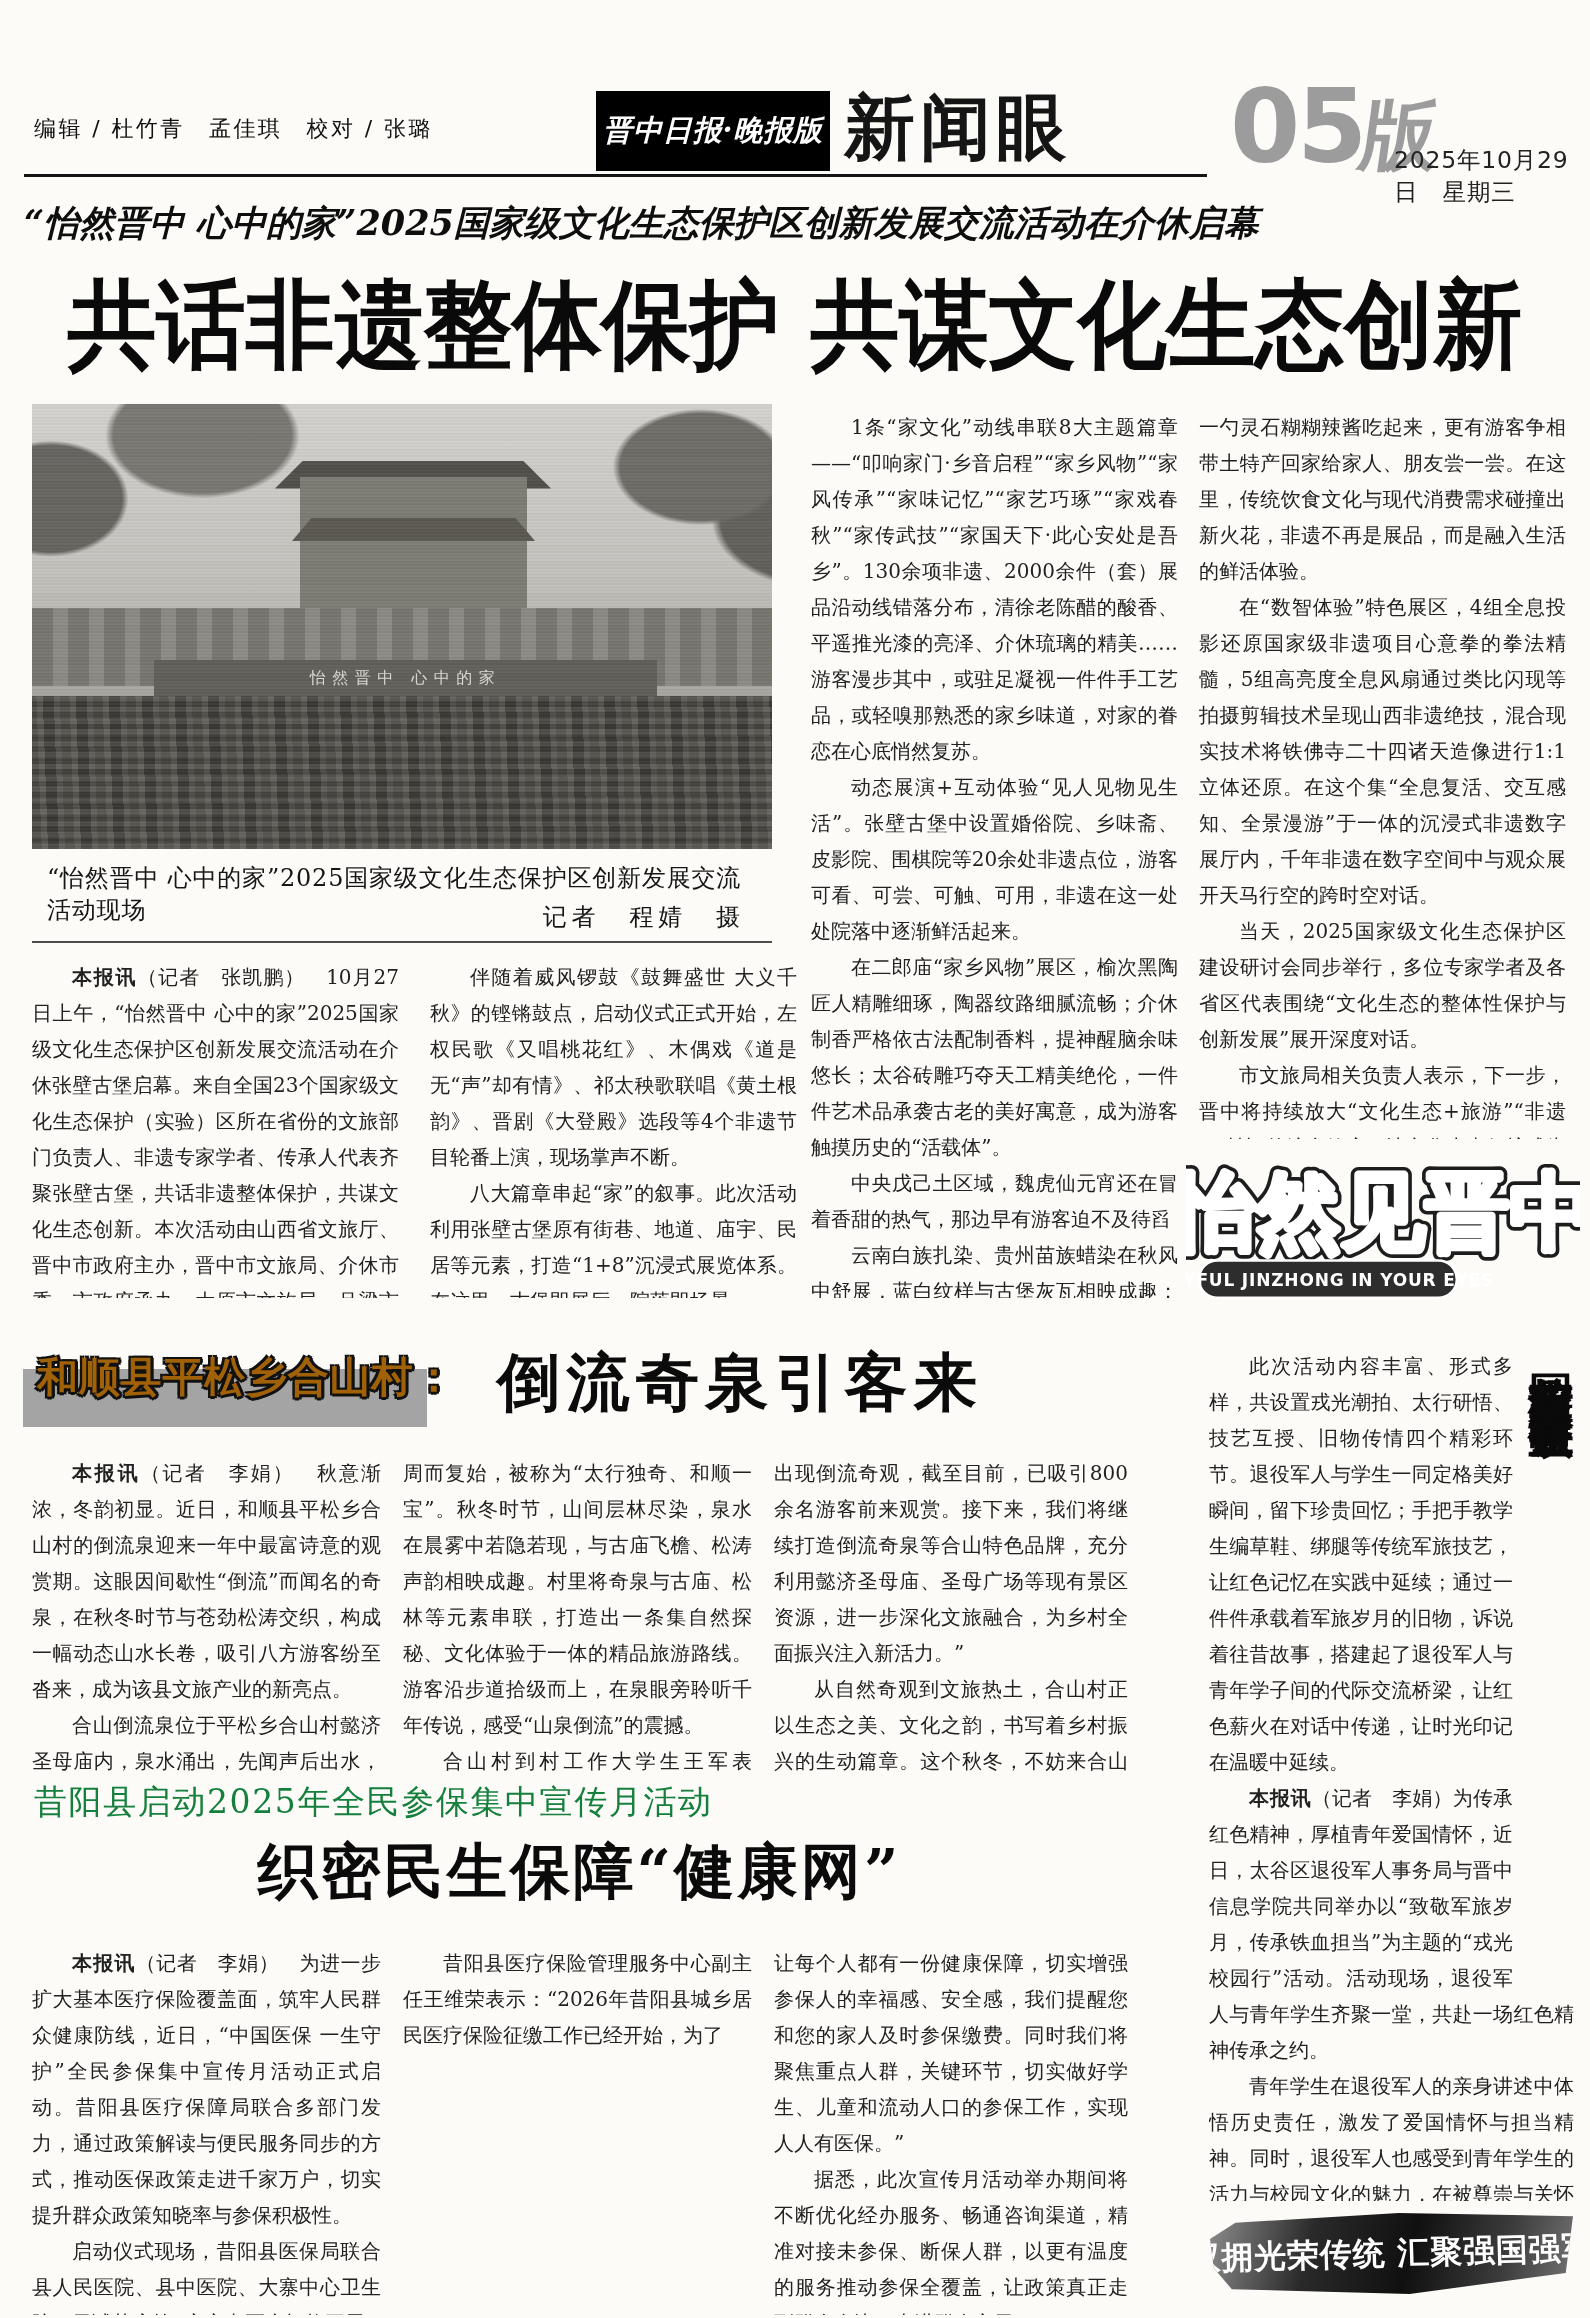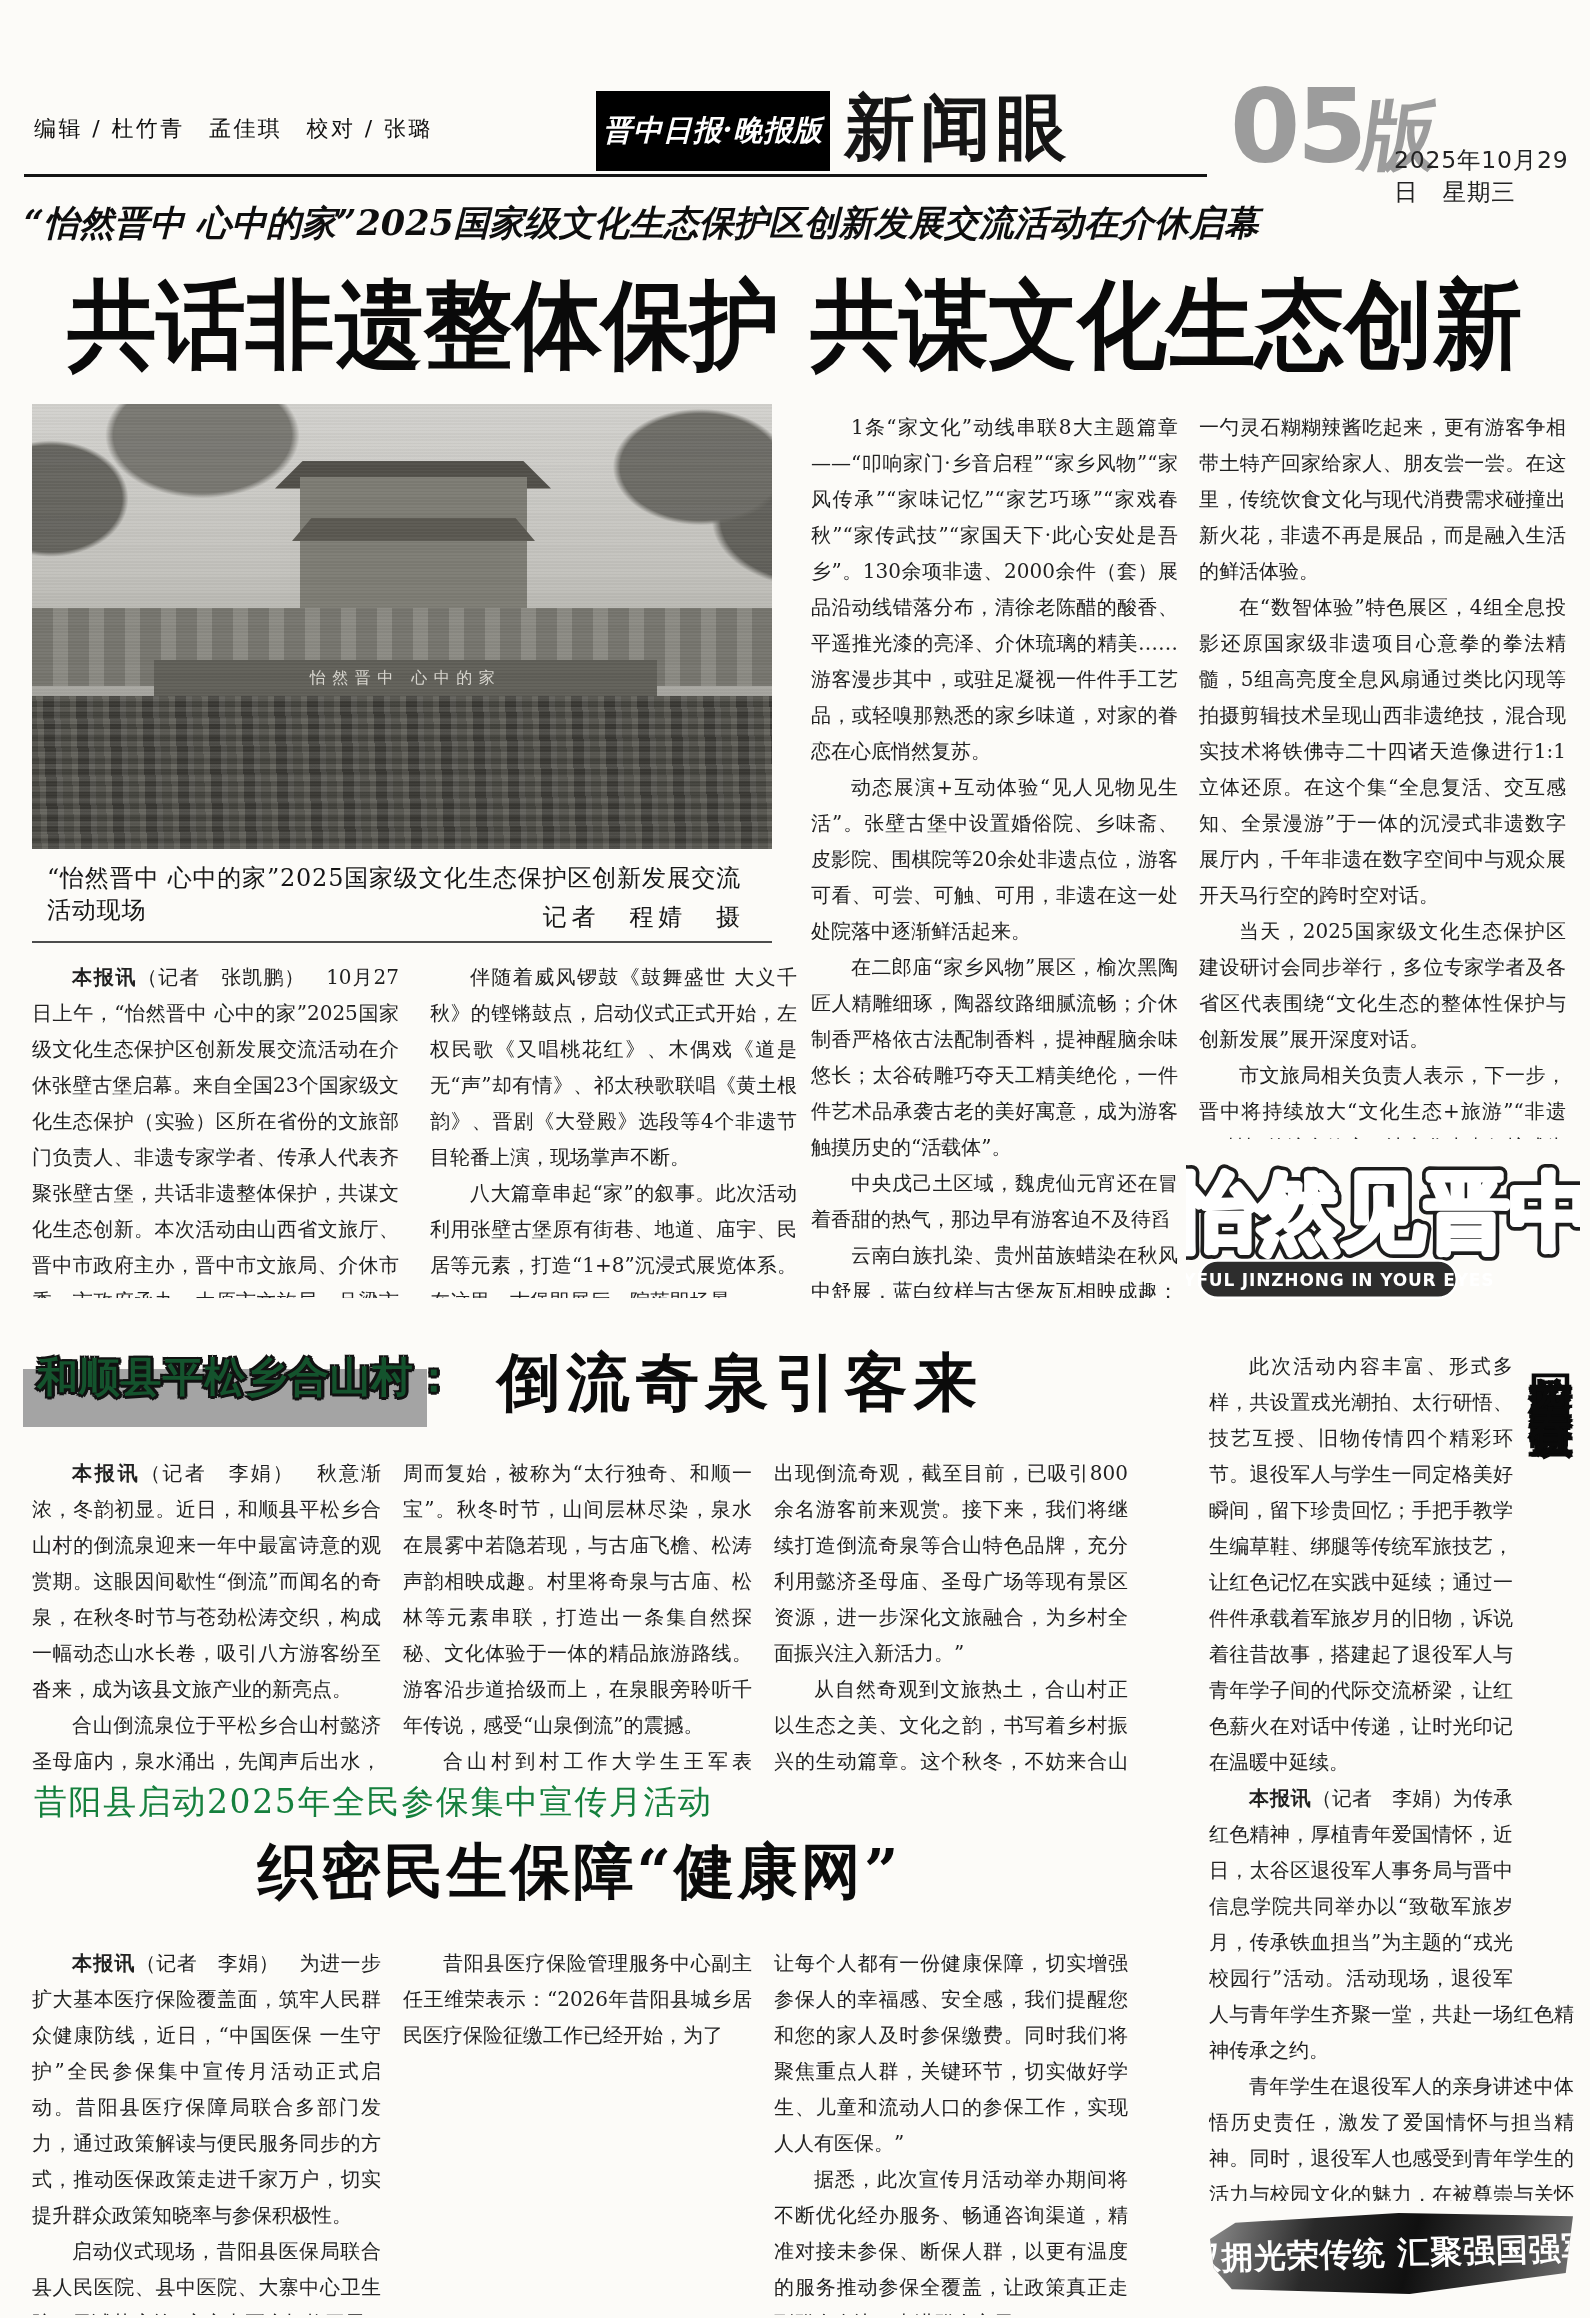--- a/index.html
+++ b/index.html
@@ -63,21 +63,21 @@
   .colA{left:32px;  top:959px;width:367px;height:339px;}
   .colB{left:430px; top:959px;width:367px;height:339px;}
   .colC{left:811px;top:409px; width:367px;height:889px;}
   .colD{left:1199px;top:409px; width:367px;height:730px;}
 
   
   .brand{position:absolute;left:1186px;top:1137px;width:394px;height:187px;}
 
   
   .s2-bar{position:absolute;left:23px;top:1369px;width:404px;height:58px;background:#a4a4a4;}
-  .s2-label{position:absolute;left:37px;top:1350px;font-size:41px;font-weight:bold;color:#14532d;letter-spacing:0.8px;
+  .s2-label{position:absolute;left:37px;top:1350px;font-size:41px;font-weight:bold;color:#a16207;letter-spacing:0.8px;
             text-shadow:-2.4px -2.4px 0 #111,2.4px -2.4px 0 #111,-2.4px 2.4px 0 #111,2.4px 2.4px 0 #111,0 3.2px 0 #111,3.2px 0 0 #111;}
   .s2-headline{position:absolute;left:497px;top:1340px;font-size:63px;font-weight:900;letter-spacing:6.5px;color:#0b0b0b;}
   .s2col1{left:32px; top:1455px;width:349px;height:325px;}
   .s2col2{left:403px;top:1455px;width:349px;height:325px;}
   .s2col3{left:774px;top:1455px;width:354px;height:325px;}
 
   
   .s3-kicker{position:absolute;left:34px;top:1780px;font-size:33px;letter-spacing:1.6px;color:#15803d;}
   .s3-headline{position:absolute;left:32px;top:1832px;width:1095px;text-align:center;font-size:60px;font-weight:900;
                letter-spacing:3.2px;color:#0b0b0b;}

